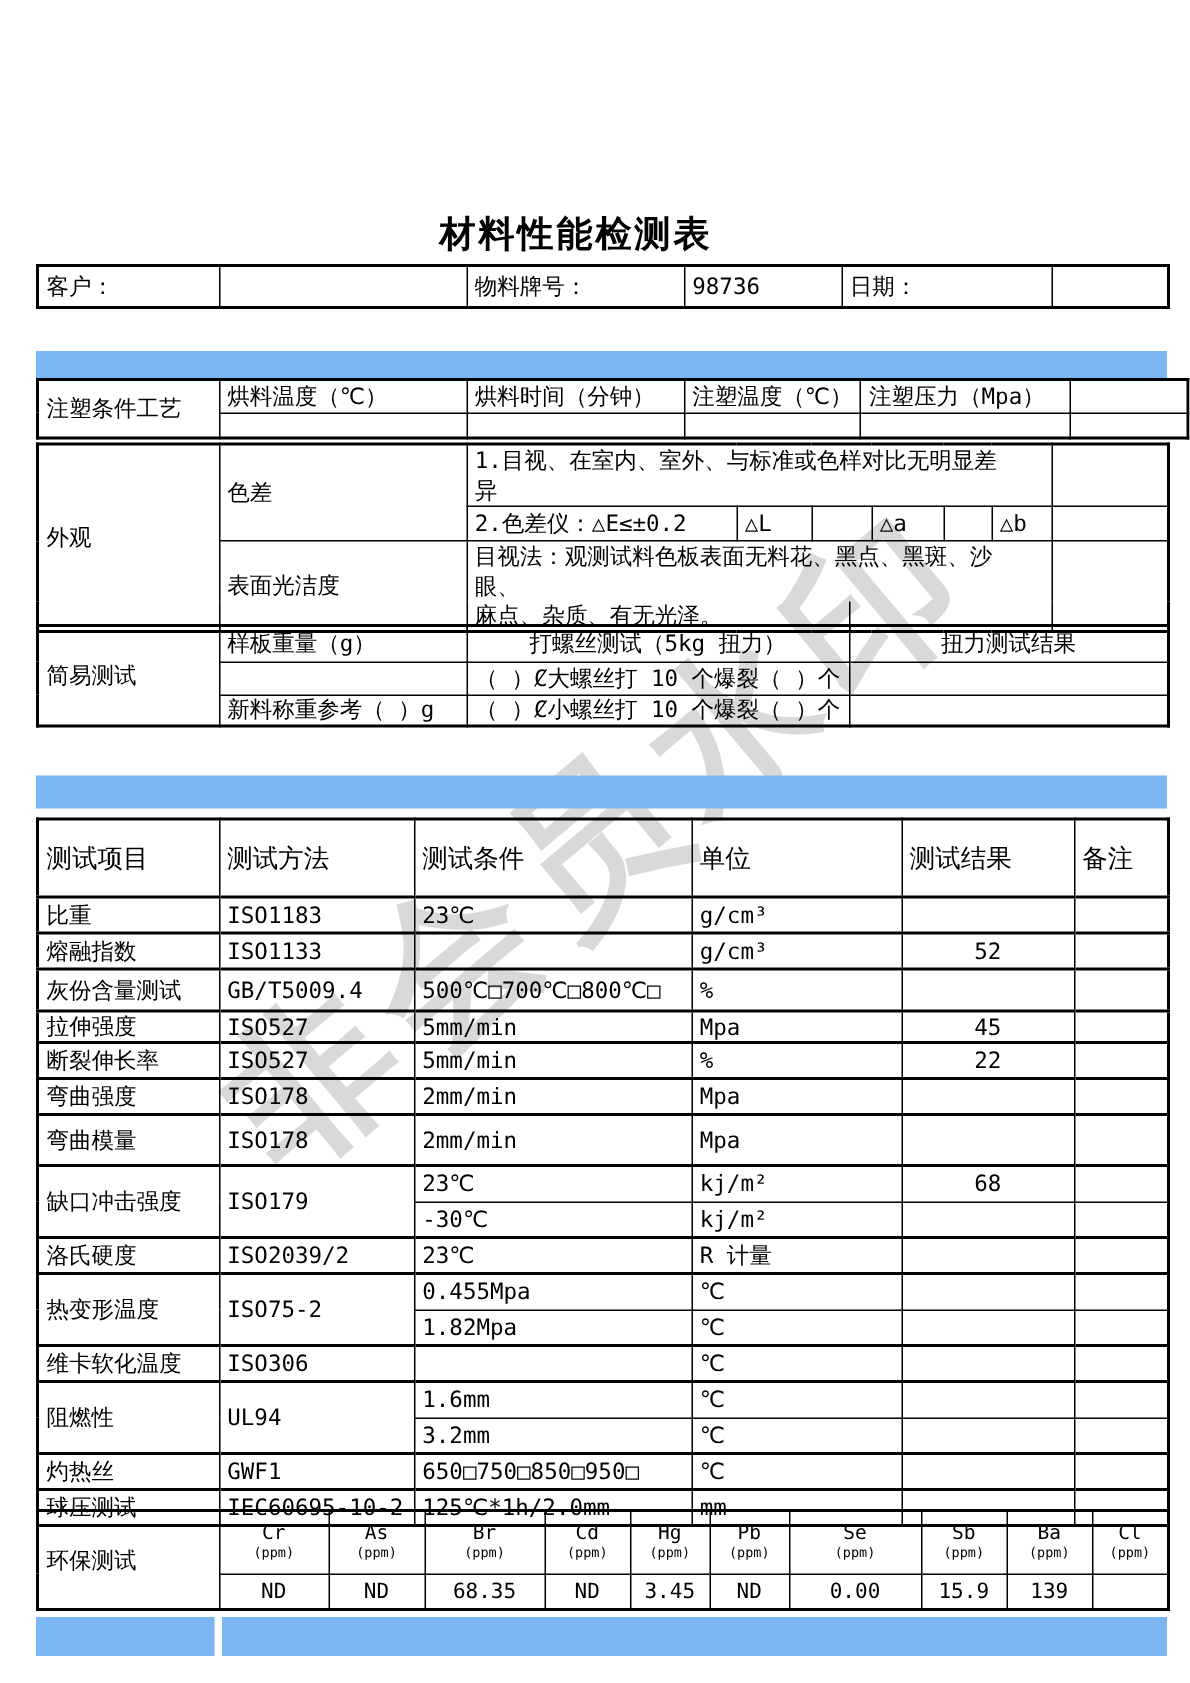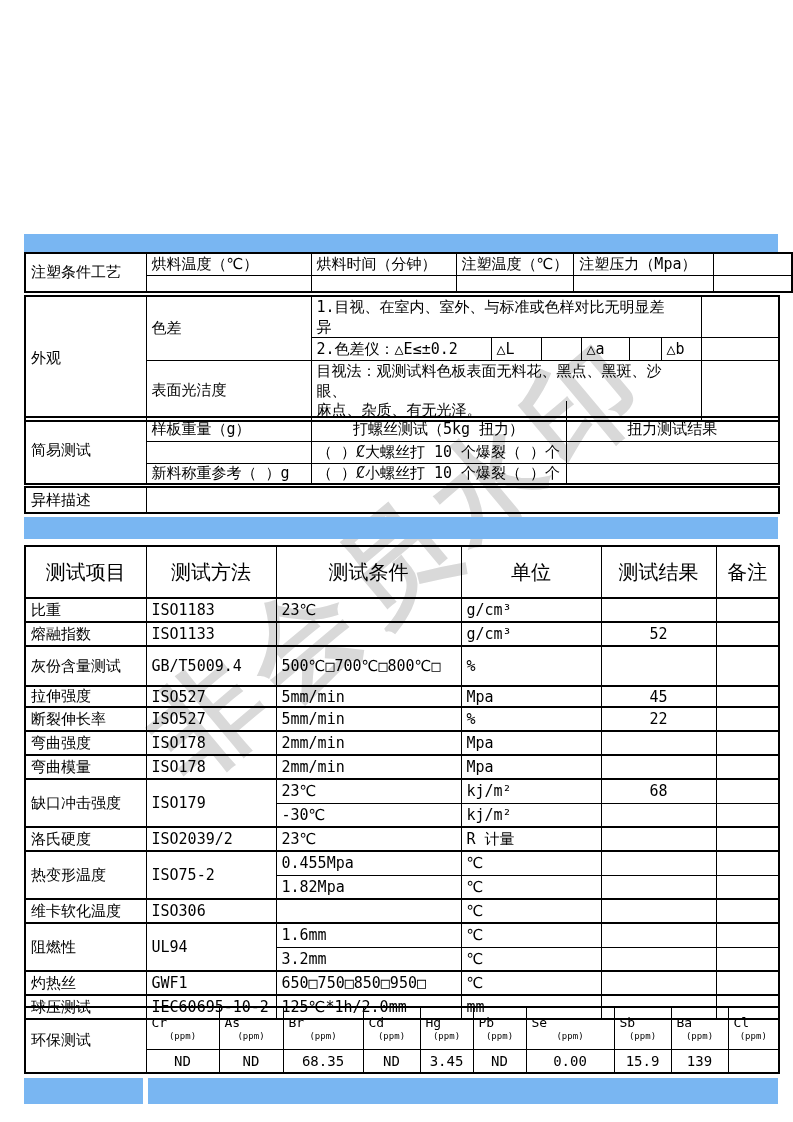--- a/index.html
+++ b/index.html
@@ -29,44 +29,53 @@
   td{
     border:1px solid #000;padding:0 5px;font-size:15px;box-sizing:border-box;
     vertical-align:middle;overflow:hidden;white-space:nowrap;background:transparent;
   }
   tr.g>td{border-top-width:2px;}
   td.bb0{border-bottom:none;}
   td.bt0{border-top:none;}
   td.center{text-align:center;}
   .line{line-height:20px;}
   .bar{position:absolute;left:24px;width:754px;z-index:1;}
-  .hdr td{font-size:20px;text-align:center;}
-  .el{font-size:13px;line-height:16px;text-align:left;}
+  .hdr td{font-size:17px;text-align:left;}
+  .el{font-size:13px;line-height:16px;text-align:center;}
   .ppm{font-size:9px;line-height:11px;text-align:center;}
   .ecoval{font-size:14px;text-align:center;}
   .barSplit{position:absolute;z-index:1;}
 </style>
 </head>
 <body>
 
 <div class="page">
 
   <div class="watermark" style="color: rgb(217, 217, 217);">非会员水印</div>
 
+  <div class="title">材料性能检测表</div>
 
   <table style="top:176px;">
     <colgroup>
       <col style="width:121px">
         <col style="width:165px">
         <col style="width:145px">
       <col style="width:105px">
         <col style="width:140px">
         <col style="width:78px">
     </colgroup>
     <tbody>
+        <tr style="height:28px">
+      <td>客户：</td>
+      <td></td>
+      <td>物料牌号：</td>
+      <td>98736</td>
+      <td>日期：</td>
+      <td></td>
+    </tr>
   </tbody>
     </table>
 
   <div class="bar" style="top: 234px; height: 18px; background-color: rgb(121, 182, 242);"></div>
 
   <table style="top:252px;">
     <colgroup>
       <col style="width:121px">
         <col style="width:165px">
         <col style="width:145px">
@@ -160,32 +169,20 @@
       <td></td>
     </tr>
     <tr style="height:20px">
       <td>新料称重参考（  ）g</td>
       <td class="center">（ ）Ȼ小螺丝打 10 个爆裂（ ）个</td>
       <td></td>
     </tr>
   </tbody>
     </table>
 
-  <table style="top:486px;">
-    <colgroup>
-        <col style="width:121px">
-        <col style="width:633px">
-      </colgroup>
-    <tbody>
-        <tr style="height:26px">
-      <td>异样描述</td>
-      <td></td>
-    </tr>
-  </tbody>
-    </table>
 
   <div class="bar" style="top: 517px; height: 22px; background-color: rgb(121, 182, 242);"></div>
 
   <table style="top:545px;">
     <colgroup>
       <col style="width:121px">
         <col style="width:130px">
         <col style="width:185px">
       <col style="width:140px">
         <col style="width:115px">
@@ -209,21 +206,21 @@
       <td></td>
     </tr>
     <tr class="g" style="height:24px">
       <td>熔融指数</td>
       <td>ISO1133</td>
       <td></td>
       <td>g/cm³</td>
       <td class="center">52</td>
       <td></td>
     </tr>
-    <tr class="g" style="height:40px">
+    <tr class="g" style="height:28px">
       <td>灰份含量测试</td>
       <td>GB/T5009.4</td>
       <td>500℃□700℃□800℃□</td>
       <td>%</td>
       <td class="center"></td>
       <td></td>
     </tr>
     <tr class="g" style="height:20px">
       <td>拉伸强度</td>
       <td>ISO527</td>
@@ -241,21 +238,21 @@
       <td></td>
     </tr>
     <tr class="g" style="height:24px">
       <td>弯曲强度</td>
       <td>ISO178</td>
       <td>2mm/min</td>
       <td>Mpa</td>
       <td class="center"></td>
       <td></td>
     </tr>
-    <tr class="g" style="height:24px">
+    <tr class="g" style="height:34px">
       <td>弯曲模量</td>
       <td>ISO178</td>
       <td>2mm/min</td>
       <td>Mpa</td>
       <td class="center"></td>
       <td></td>
     </tr>
     <tr class="g" style="height:24px">
       <td rowspan="2">缺口冲击强度</td>
       <td rowspan="2">ISO179</td>

